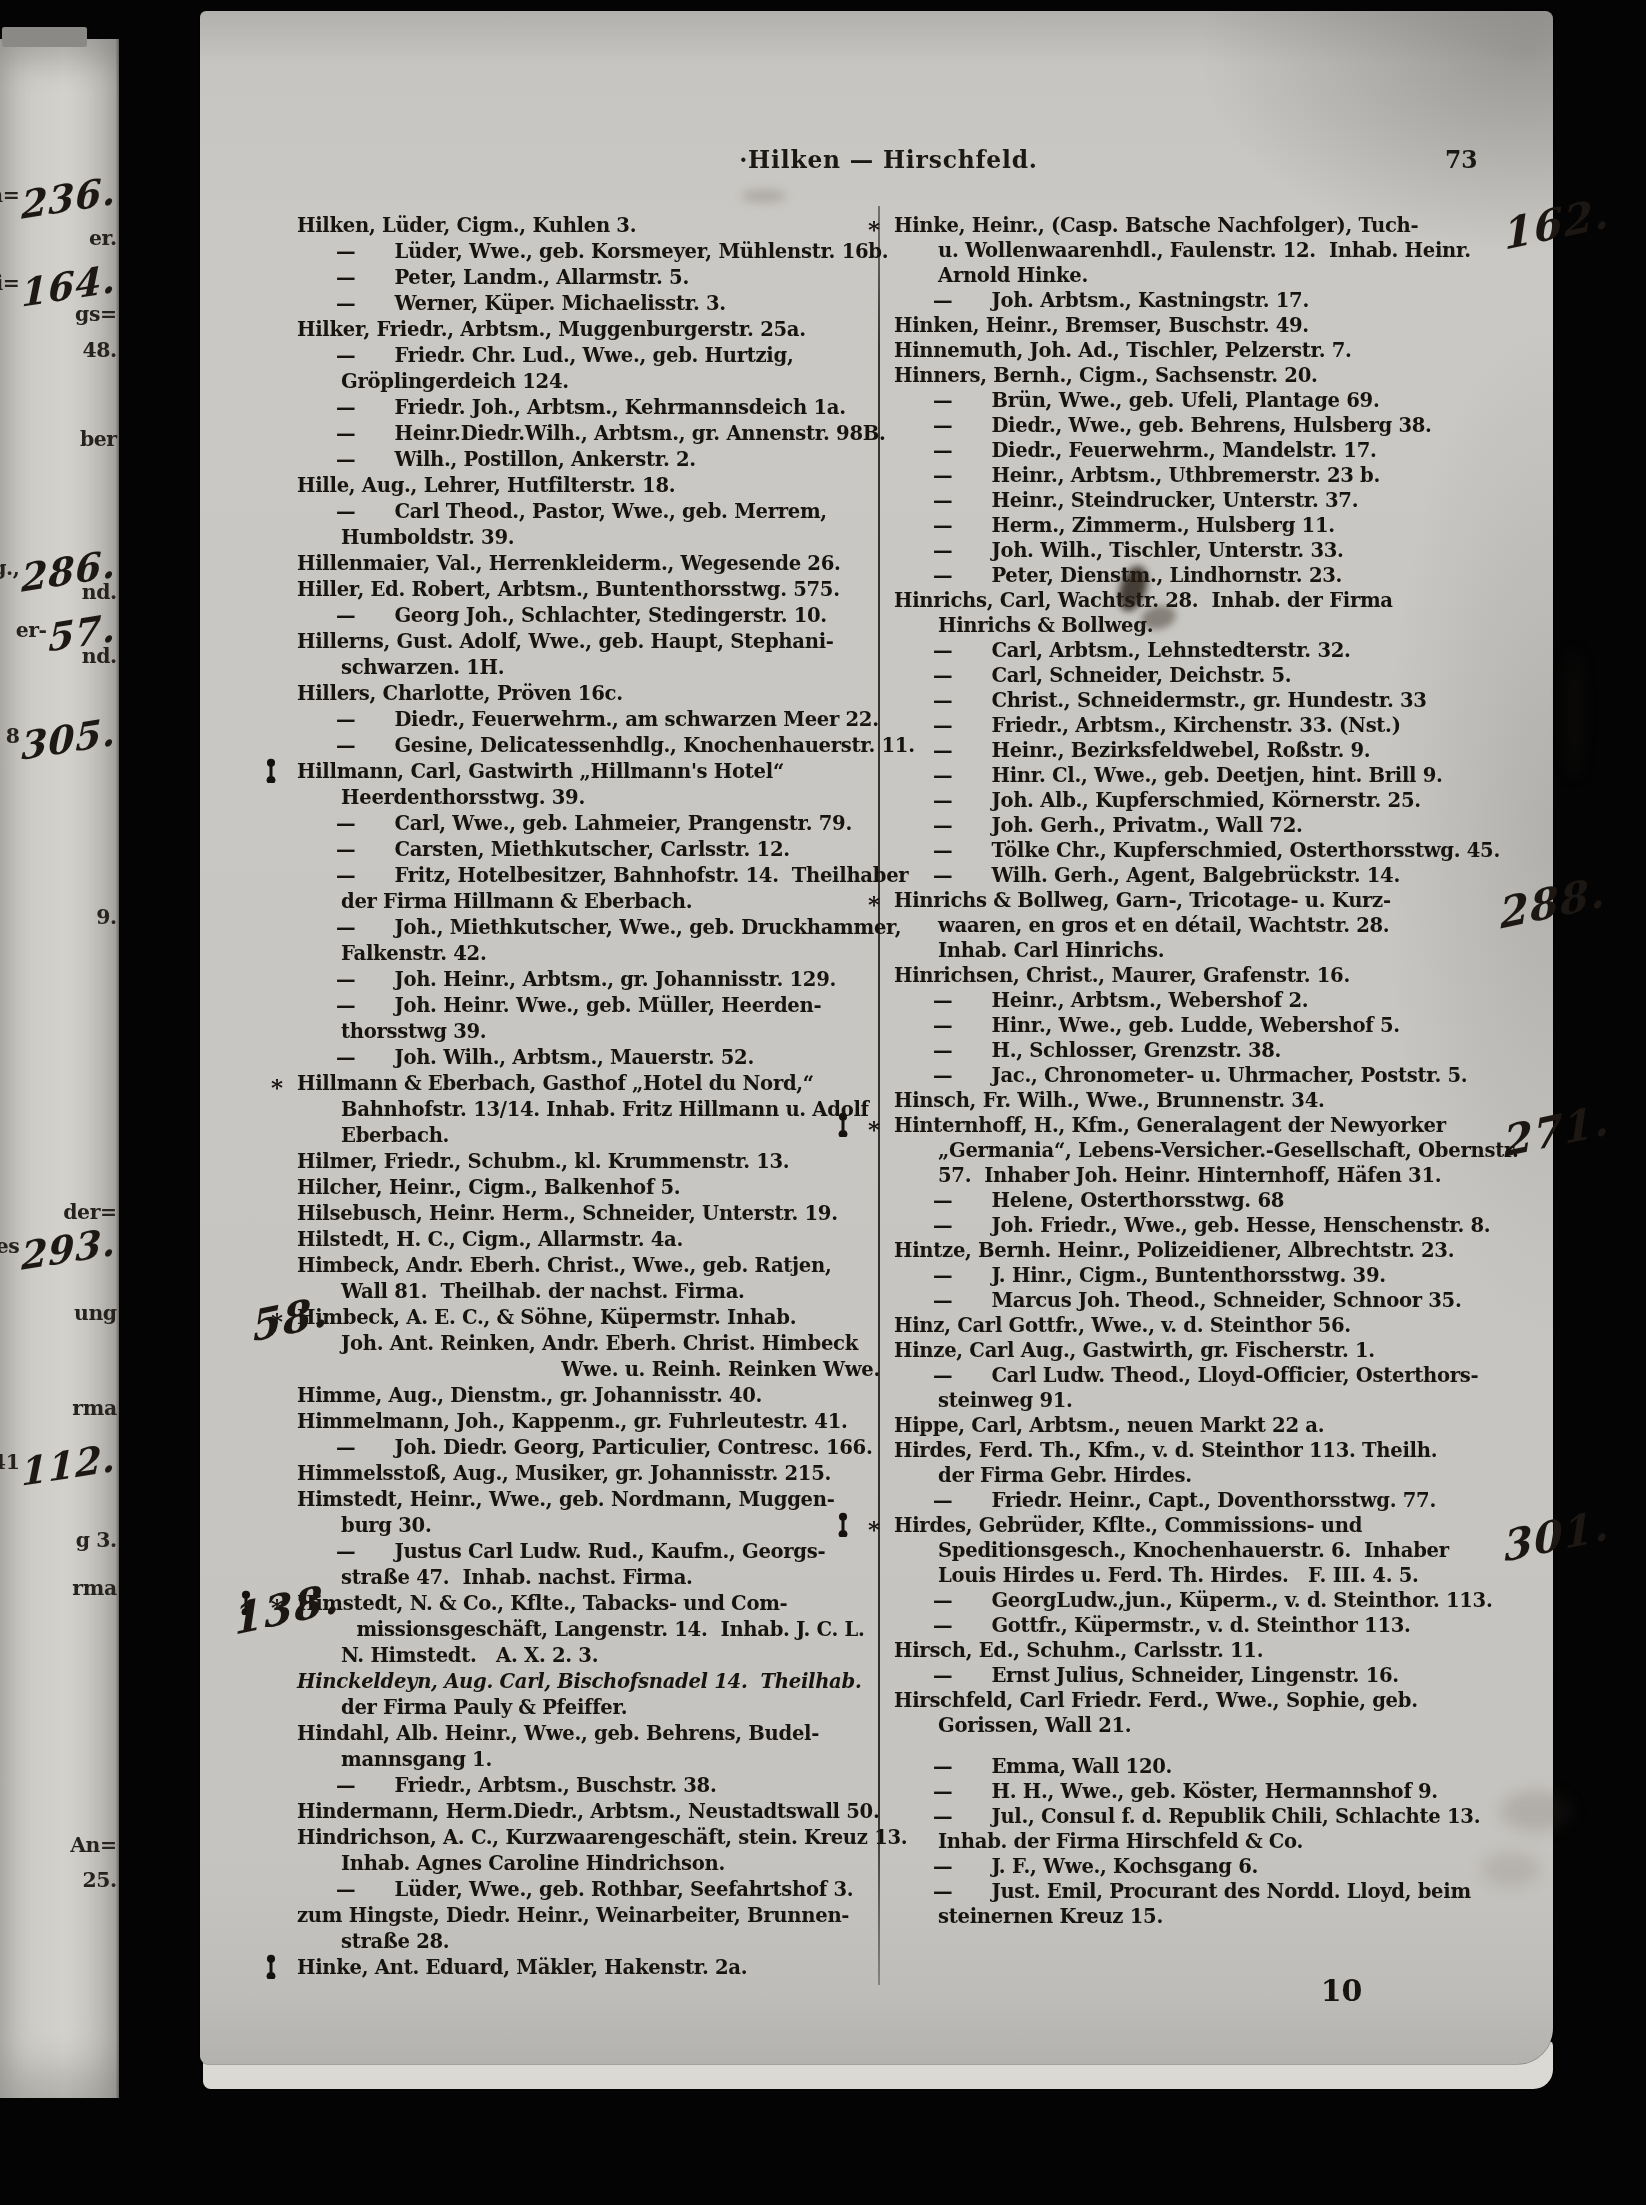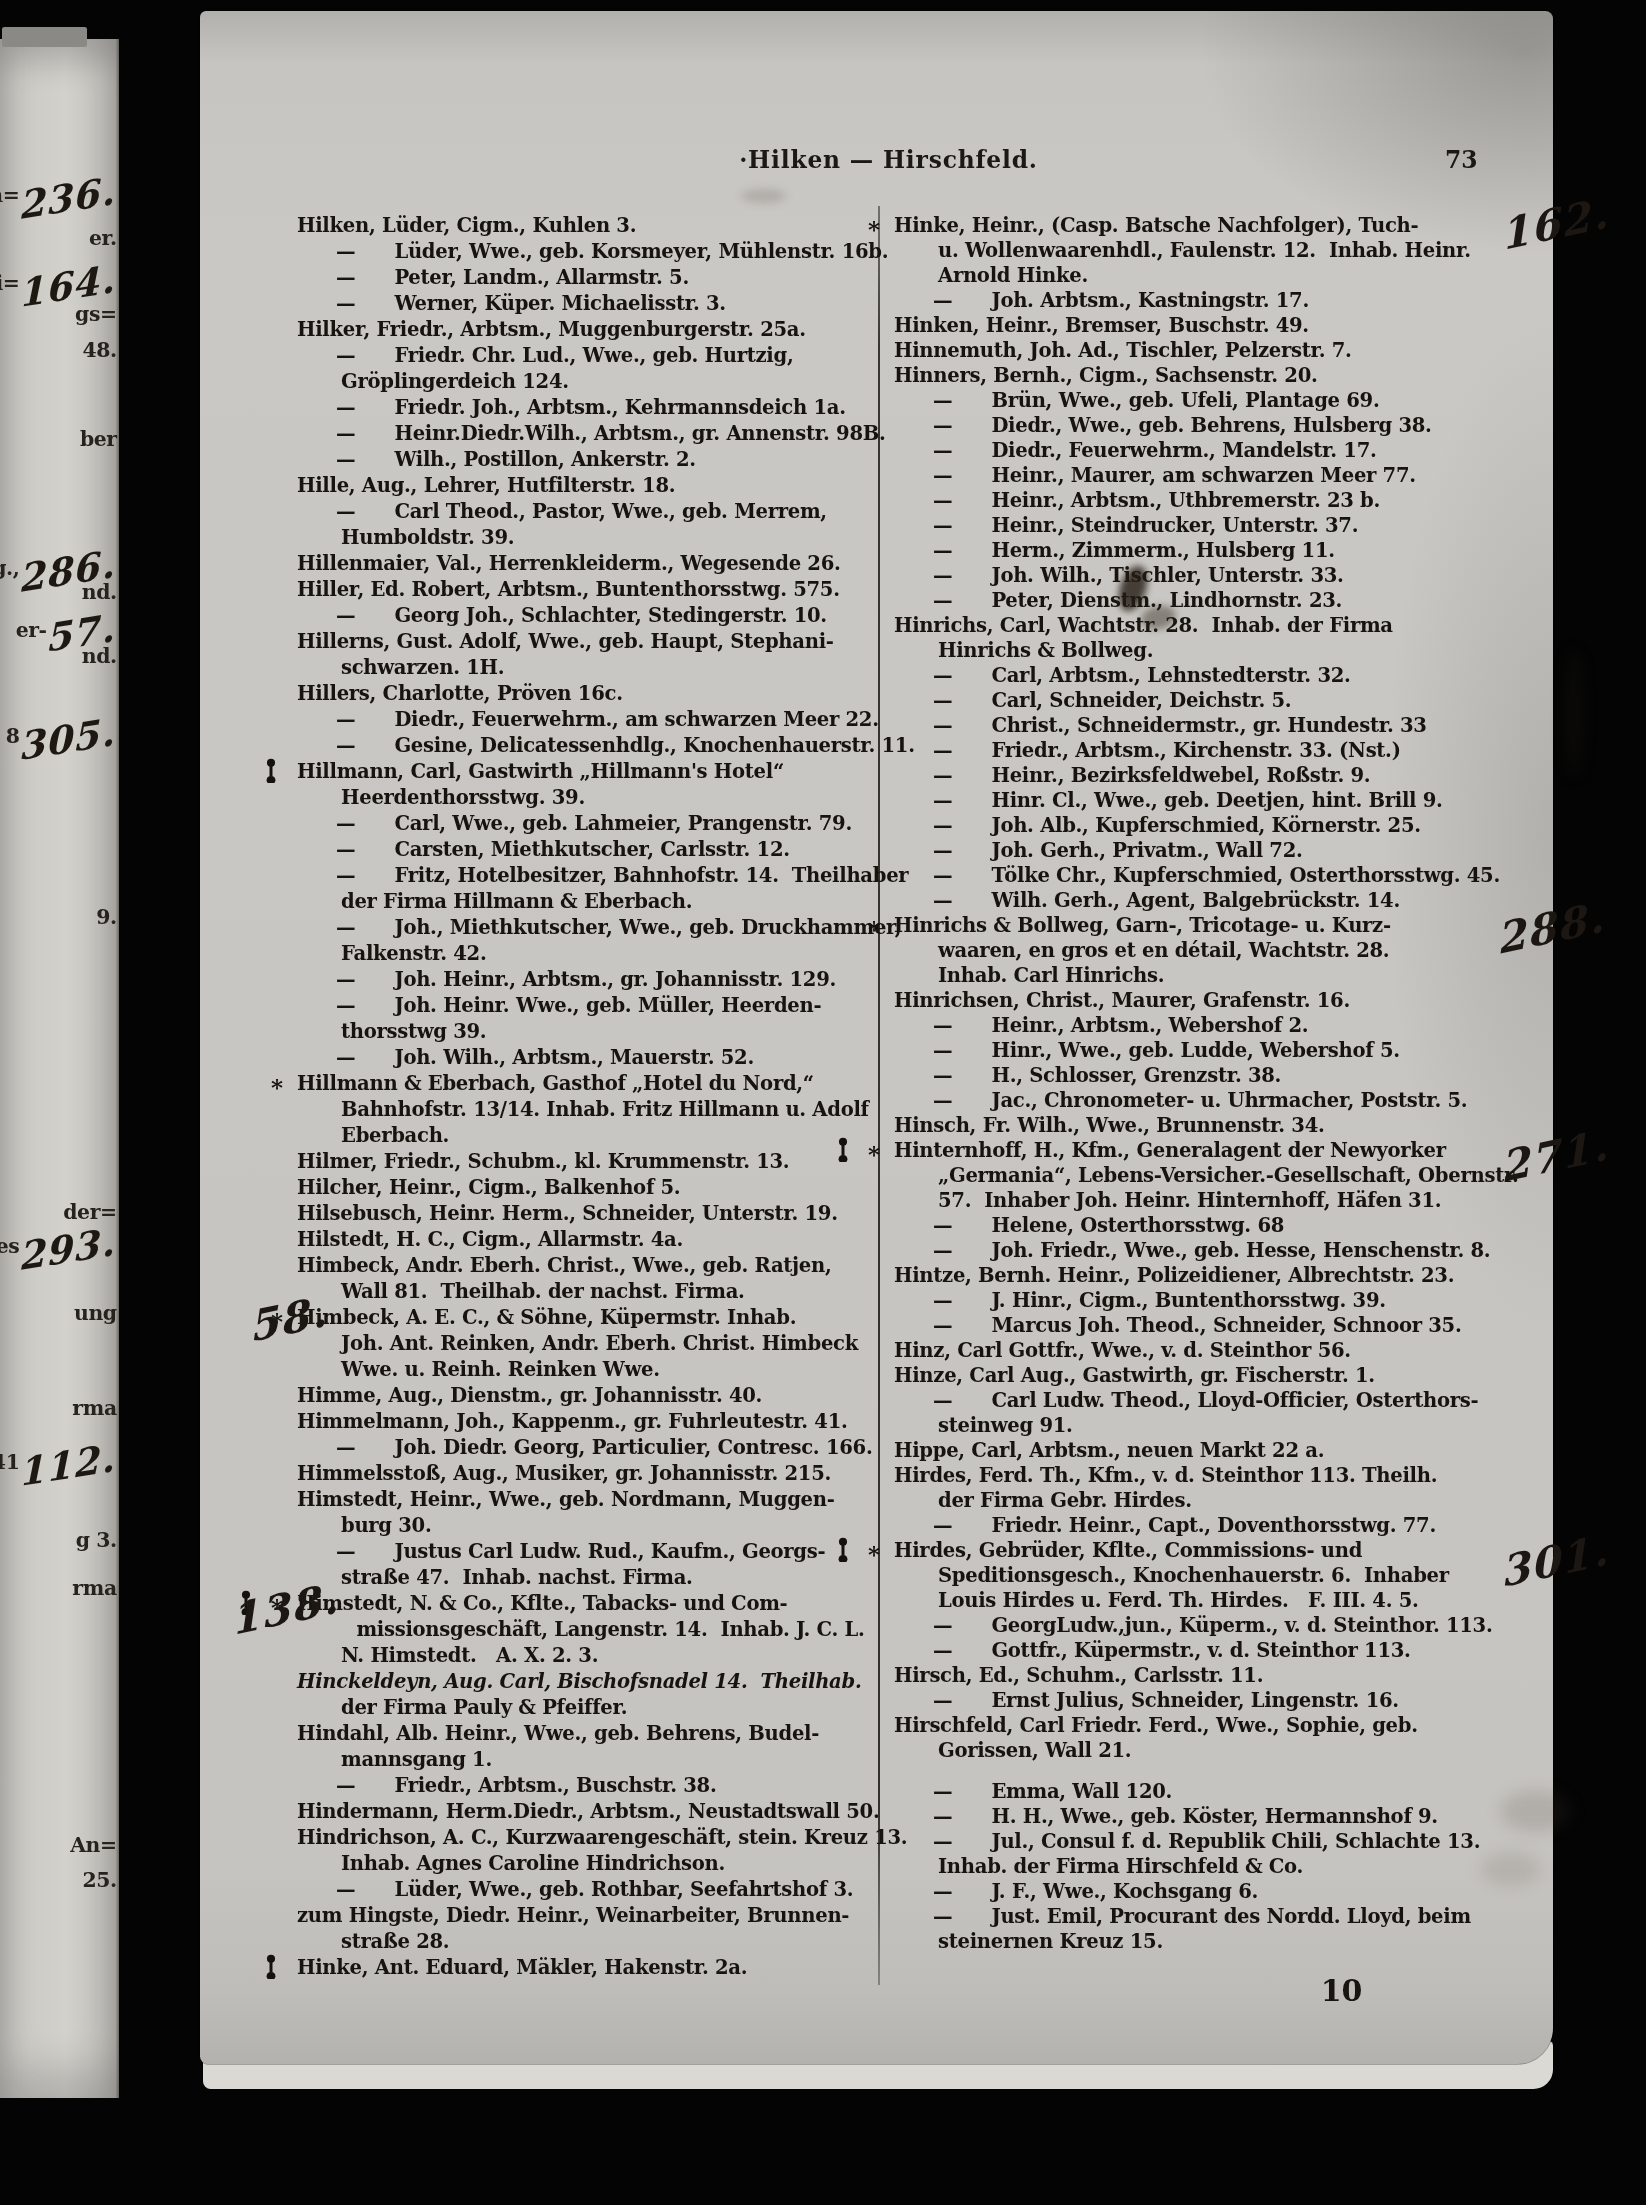--- a/index.html
+++ b/index.html
@@ -164,21 +164,21 @@
       <div class="line c" style="height: 26px;">Bahnhofstr. 13/14. Inhab. Fritz Hillmann u. Adolf</div>
       <div class="line c" style="height: 26px;">Eberbach.</div>
       <div class="line e" style="height: 26px;">Hilmer, Friedr., Schubm., kl. Krummenstr. 13.</div>
       <div class="line e" style="height: 26px;">Hilcher, Heinr., Cigm., Balkenhof 5.</div>
       <div class="line e" style="height: 26px;">Hilsebusch, Heinr. Herm., Schneider, Unterstr. 19.</div>
       <div class="line e" style="height: 26px;">Hilstedt, H. C., Cigm., Allarmstr. 4a.</div>
       <div class="line e" style="height: 26px;">Himbeck, Andr. Eberh. Christ., Wwe., geb. Ratjen,</div>
       <div class="line c" style="height: 26px;">Wall 81.  Theilhab. der nachst. Firma.</div>
       <div class="line e" style="height: 26px;">Himbeck, A. E. C., &amp; Söhne, Küpermstr. Inhab.<span class="mk-star" style="left: -26px;">*</span><span class="hw" style="left: -45px; top: -12px;">58.</span></div>
       <div class="line c" style="height: 26px;">Joh. Ant. Reinken, Andr. Eberh. Christ. Himbeck</div>
-      <div class="line c" style="height: 26px;">Wwe. u. Reinh. Reinken Wwe.</div>
+      <div class="line c" style="height: 26px; text-align: right;">Wwe. u. Reinh. Reinken Wwe.</div>
       <div class="line e" style="height: 26px;">Himme, Aug., Dienstm., gr. Johannisstr. 40.</div>
       <div class="line e" style="height: 26px;">Himmelmann, Joh., Kappenm., gr. Fuhrleutestr. 41.</div>
       <div class="line d" style="height: 26px;">—      Joh. Diedr. Georg, Particulier, Contresc. 166.</div>
       <div class="line e" style="height: 26px;">Himmelsstoß, Aug., Musiker, gr. Johannisstr. 215.</div>
       <div class="line e" style="height: 26px;">Himstedt, Heinr., Wwe., geb. Nordmann, Muggen-</div>
       <div class="line c" style="height: 26px;">burg 30.</div>
       <div class="line d" style="height: 26px;">—      Justus Carl Ludw. Rud., Kaufm., Georgs-</div>
       <div class="line c" style="height: 26px;">straße 47.  Inhab. nachst. Firma.</div>
       <div class="line e" style="height: 26px;">Himstedt, N. &amp; Co., Kflte., Tabacks- und Com-<span class="mk-star" style="left: -26px;">*</span><span class="mk-phone" style="left: -57px;"><svg width="12" height="26" viewBox="0 0 16 34">
             <circle cx="8" cy="6" r="5.4" fill="#14110e"></circle>
@@ -208,21 +208,20 @@
       <div class="line e" style="height: 25px;">Hinke, Heinr., (Casp. Batsche Nachfolger), Tuch-<span class="mk-star" style="left: -26px;">*</span><span class="hw" style="left: 609px; top: -15px;">162.</span></div>
       <div class="line c" style="height: 25px;">u. Wollenwaarenhdl., Faulenstr. 12.  Inhab. Heinr.</div>
       <div class="line c" style="height: 25px;">Arnold Hinke.</div>
       <div class="line d" style="height: 25px;">—      Joh. Arbtsm., Kastningstr. 17.</div>
       <div class="line e" style="height: 25px;">Hinken, Heinr., Bremser, Buschstr. 49.</div>
       <div class="line e" style="height: 25px;">Hinnemuth, Joh. Ad., Tischler, Pelzerstr. 7.</div>
       <div class="line e" style="height: 25px;">Hinners, Bernh., Cigm., Sachsenstr. 20.</div>
       <div class="line d" style="height: 25px;">—      Brün, Wwe., geb. Ufeli, Plantage 69.</div>
       <div class="line d" style="height: 25px;">—      Diedr., Wwe., geb. Behrens, Hulsberg 38.</div>
       <div class="line d" style="height: 25px;">—      Diedr., Feuerwehrm., Mandelstr. 17.</div>
-      <div class="line d" style="height: 25px;">—      Heinr., Maurer, am schwarzen Meer 77.</div>
       <div class="line d" style="height: 25px;">—      Heinr., Arbtsm., Uthbremerstr. 23 b.</div>
       <div class="line d" style="height: 25px;">—      Heinr., Steindrucker, Unterstr. 37.</div>
       <div class="line d" style="height: 25px;">—      Herm., Zimmerm., Hulsberg 11.</div>
       <div class="line d" style="height: 25px;">—      Joh. Wilh., Tischler, Unterstr. 33.</div>
       <div class="line d" style="height: 25px;">—      Peter, Dienstm., Lindhornstr. 23.</div>
       <div class="line e" style="height: 25px;">Hinrichs, Carl, Wachtstr. 28.  Inhab. der Firma</div>
       <div class="line c" style="height: 25px;">Hinrichs &amp; Bollweg.</div>
       <div class="line d" style="height: 25px;">—      Carl, Arbtsm., Lehnstedterstr. 32.</div>
       <div class="line d" style="height: 25px;">—      Carl, Schneider, Deichstr. 5.</div>
       <div class="line d" style="height: 25px;">—      Christ., Schneidermstr., gr. Hundestr. 33</div>

